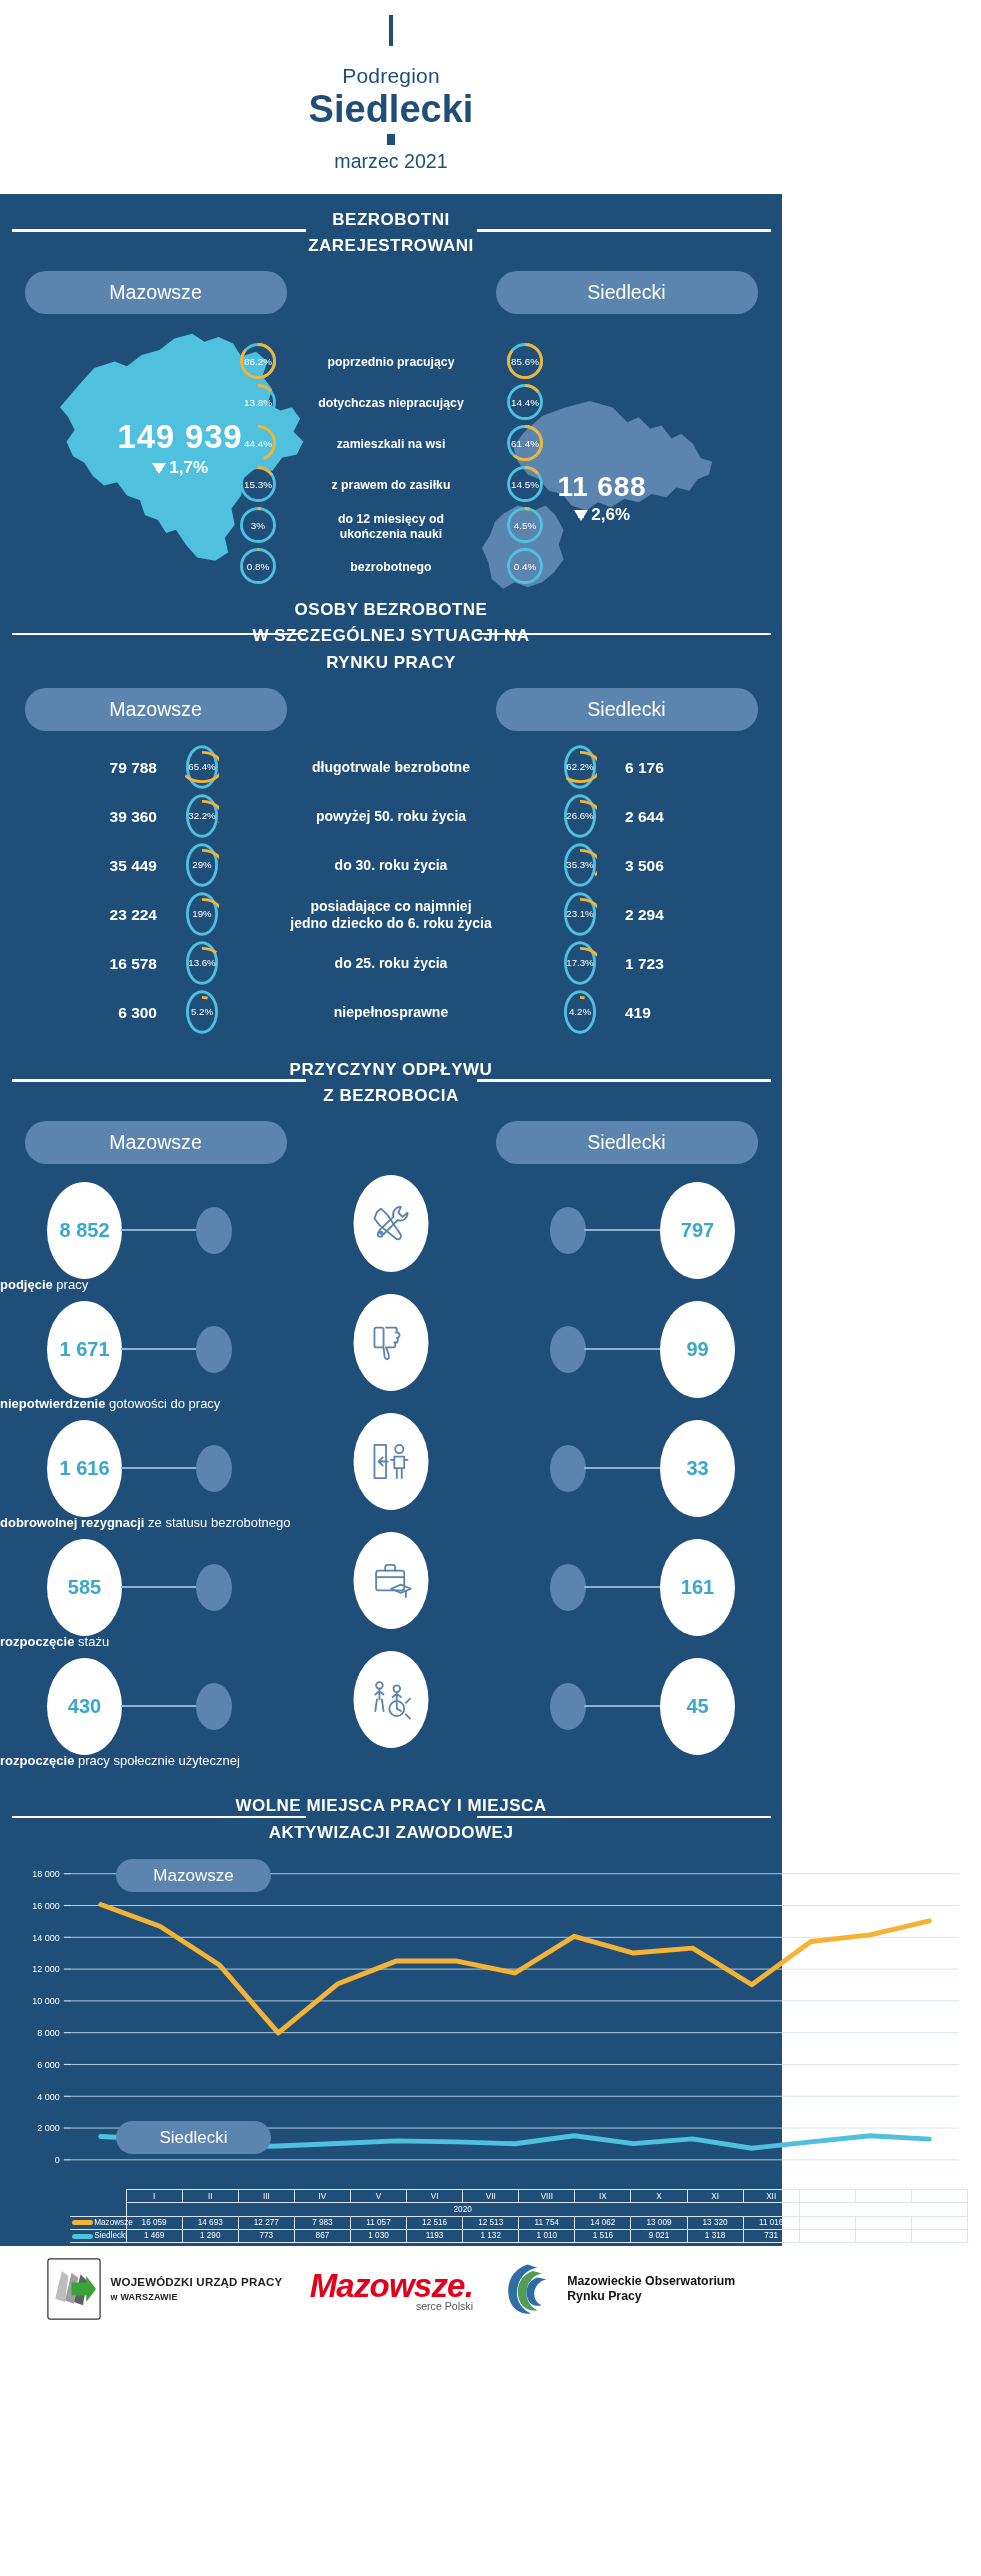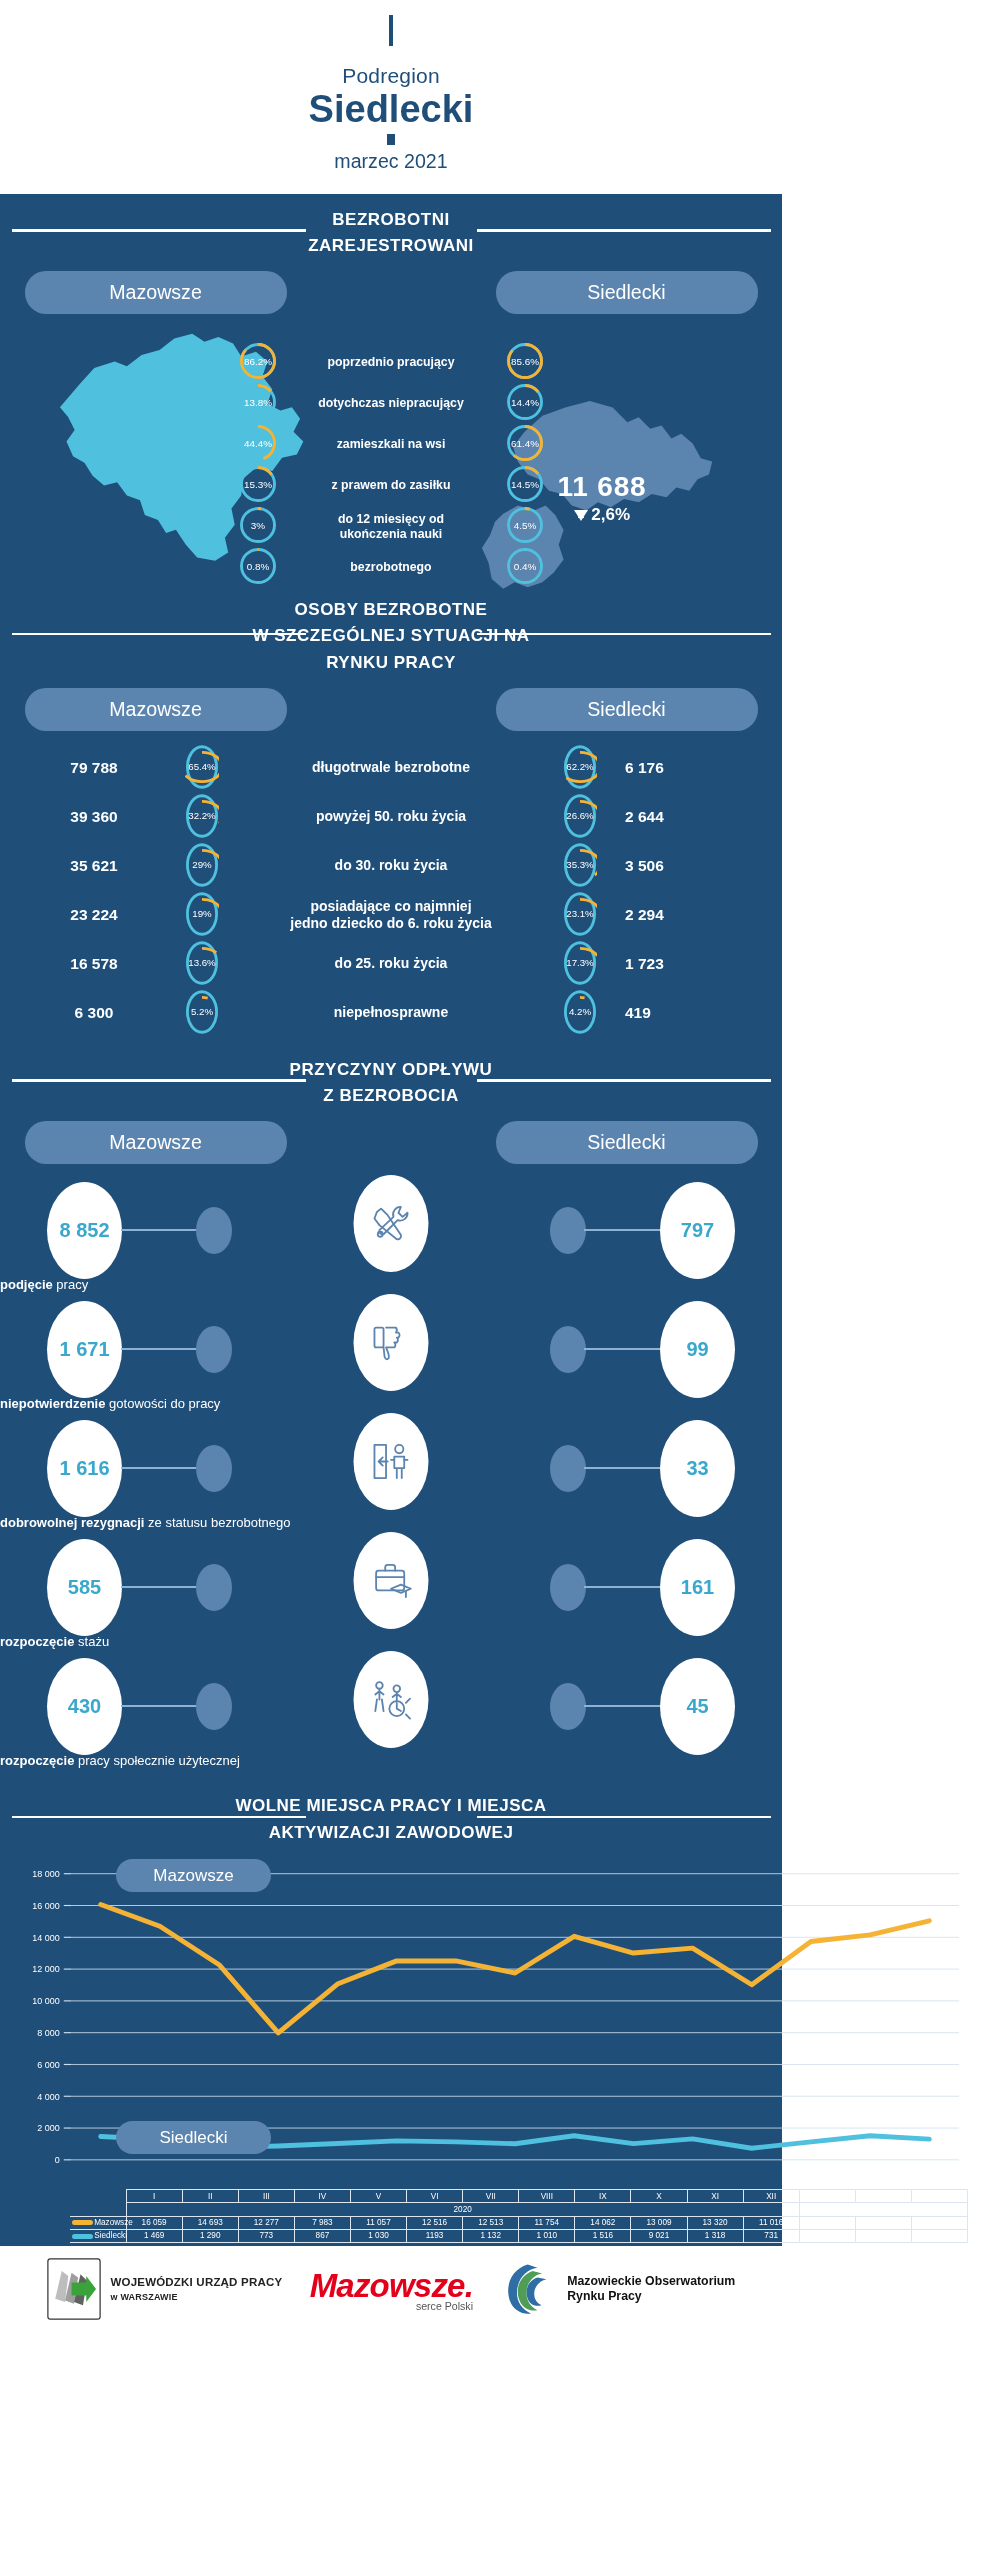--- a/index.html
+++ b/index.html
@@ -71,21 +71,21 @@
   .rows1 { position: absolute; left: 0; right: 0; top: 28px; }
   .row1 { display: flex; align-items: center; justify-content: center; height: 41px; }
   .row1 .lbl {
     width: 229px; text-align: center; font-size: 12.3px; font-weight: bold; line-height: 1.2;
   }
 
   
   .s2 { padding: 13px 0 6.5px; }
   .row2 { display: flex; align-items: center; justify-content: center; height: 49px; }
   .row2 .num { width: 147px; font-size: 15.5px; font-weight: bold; }
-  .row2 .num.l { text-align: center; padding-right: 35px; }
+  .row2 .num.l { text-align: right; padding-right: 28px; }
   .row2 .num.r { text-align: left;  padding-left: 28px; }
   .row2 .lbl {
     width: 344px; text-align: center; font-size: 14px; font-weight: bold; line-height: 1.25;
   }
 
   
   .s3 { padding: 9.8px 0 11.5px; }
   .row3 { position: relative; height: 119px; }
   .bubble {
     position: absolute; top: 8.2px;
@@ -180,20 +180,27 @@
       <div class="pill">Mazowsze</div>
       <div class="pill">Siedlecki</div>
     </div>
 
     <div class="s1">
 
       <div class="map-wrap map-left">
         <svg width="286" height="245" viewBox="0 0 350 300">
           <path fill="#4fc1de" d="M52,80 L70,60 L95,52 L110,58 L128,44 L150,38 L168,24 L190,18 L205,28 L222,22 L240,30 L250,46 L268,40 L282,52 L276,70 L288,86 L282,104 L298,112 L312,108 L322,122 L314,138 L326,150 L318,166 L300,170 L288,186 L268,182 L252,196 L250,216 L238,232 L242,252 L230,268 L234,286 L218,296 L196,292 L182,276 L170,258 L158,262 L148,246 L132,240 L126,222 L110,216 L98,200 L82,204 L68,192 L58,176 L44,168 L36,150 L46,136 L38,120 L28,108 L40,94 Z"></path>
         </svg>
+        <div style="position:relative; margin-top:-149px;">
+          <div class="bignum">149 939</div>
+          <div class="delta">
+            <span class="arrow-dn"></span>
+            <span>1,7%</span>
+          </div>
+        </div>
       </div>
 
       <div class="map-wrap map-right">
         <svg width="270" height="245" viewBox="0 0 330 300" style="margin-top:64px">
           <path fill="#5b84ae" d="M70,60 L92,40 L120,30 L150,22 L178,30 L196,48 L210,42 L224,56 L238,52 L250,68 L262,62 L276,74 L286,92 L300,96 L296,112 L282,118 L272,132 L256,128 L244,140 L226,136 L210,146 L192,142 L176,152 L160,146 L146,156 L128,150 L116,136 L100,132 L88,118 L74,112 L62,96 L56,78 Z"></path>
           <path fill="#5b84ae" d="M44,160 L62,150 L82,156 L96,150 L108,162 L118,180 L112,198 L118,216 L106,232 L92,244 L74,250 L58,244 L44,252 L30,240 L26,220 L18,202 L28,186 L34,170 Z"></path>
         </svg>
         <div style="position:relative; margin-top:-160px;">
           <div class="bignum sm">11 688</div>
           <div class="delta">
@@ -340,21 +347,21 @@
             <div>powyżej 50. roku życia</div>
           </div>
      <span><svg width="34" height="46" viewBox="0 0 42 56">
     <ellipse cx="21" cy="28" rx="18" ry="25" fill="none" stroke="#4fc1de" stroke-width="3.5"></ellipse>
     <ellipse cx="21" cy="28" rx="18" ry="25" fill="none" stroke="#f5b335" stroke-width="3.5" stroke-dasharray="36.40655734409122 136.86675693267375" transform="rotate(-90 21 28)"></ellipse>
     <text x="21" y="28" fill="#fff" font-size="12" font-family="Liberation Sans, sans-serif" text-anchor="middle" dominant-baseline="central">26.6%</text>
   </svg></span>
      <div class="num r">2 644</div>
         </div>
         <div class="row2">
-          <div class="num l">35 621</div>
+          <div class="num l">35 449</div>
      <span><svg width="34" height="46" viewBox="0 0 42 56">
     <ellipse cx="21" cy="28" rx="18" ry="25" fill="none" stroke="#4fc1de" stroke-width="3.5"></ellipse>
     <ellipse cx="21" cy="28" rx="18" ry="25" fill="none" stroke="#f5b335" stroke-width="3.5" stroke-dasharray="39.69135951047539 136.86675693267375" transform="rotate(-90 21 28)"></ellipse>
     <text x="21" y="28" fill="#fff" font-size="12" font-family="Liberation Sans, sans-serif" text-anchor="middle" dominant-baseline="central">29%</text>
   </svg></span>
      <div class="lbl">
             <div>do 30. roku życia</div>
           </div>
      <span><svg width="34" height="46" viewBox="0 0 42 56">
     <ellipse cx="21" cy="28" rx="18" ry="25" fill="none" stroke="#4fc1de" stroke-width="3.5"></ellipse>

